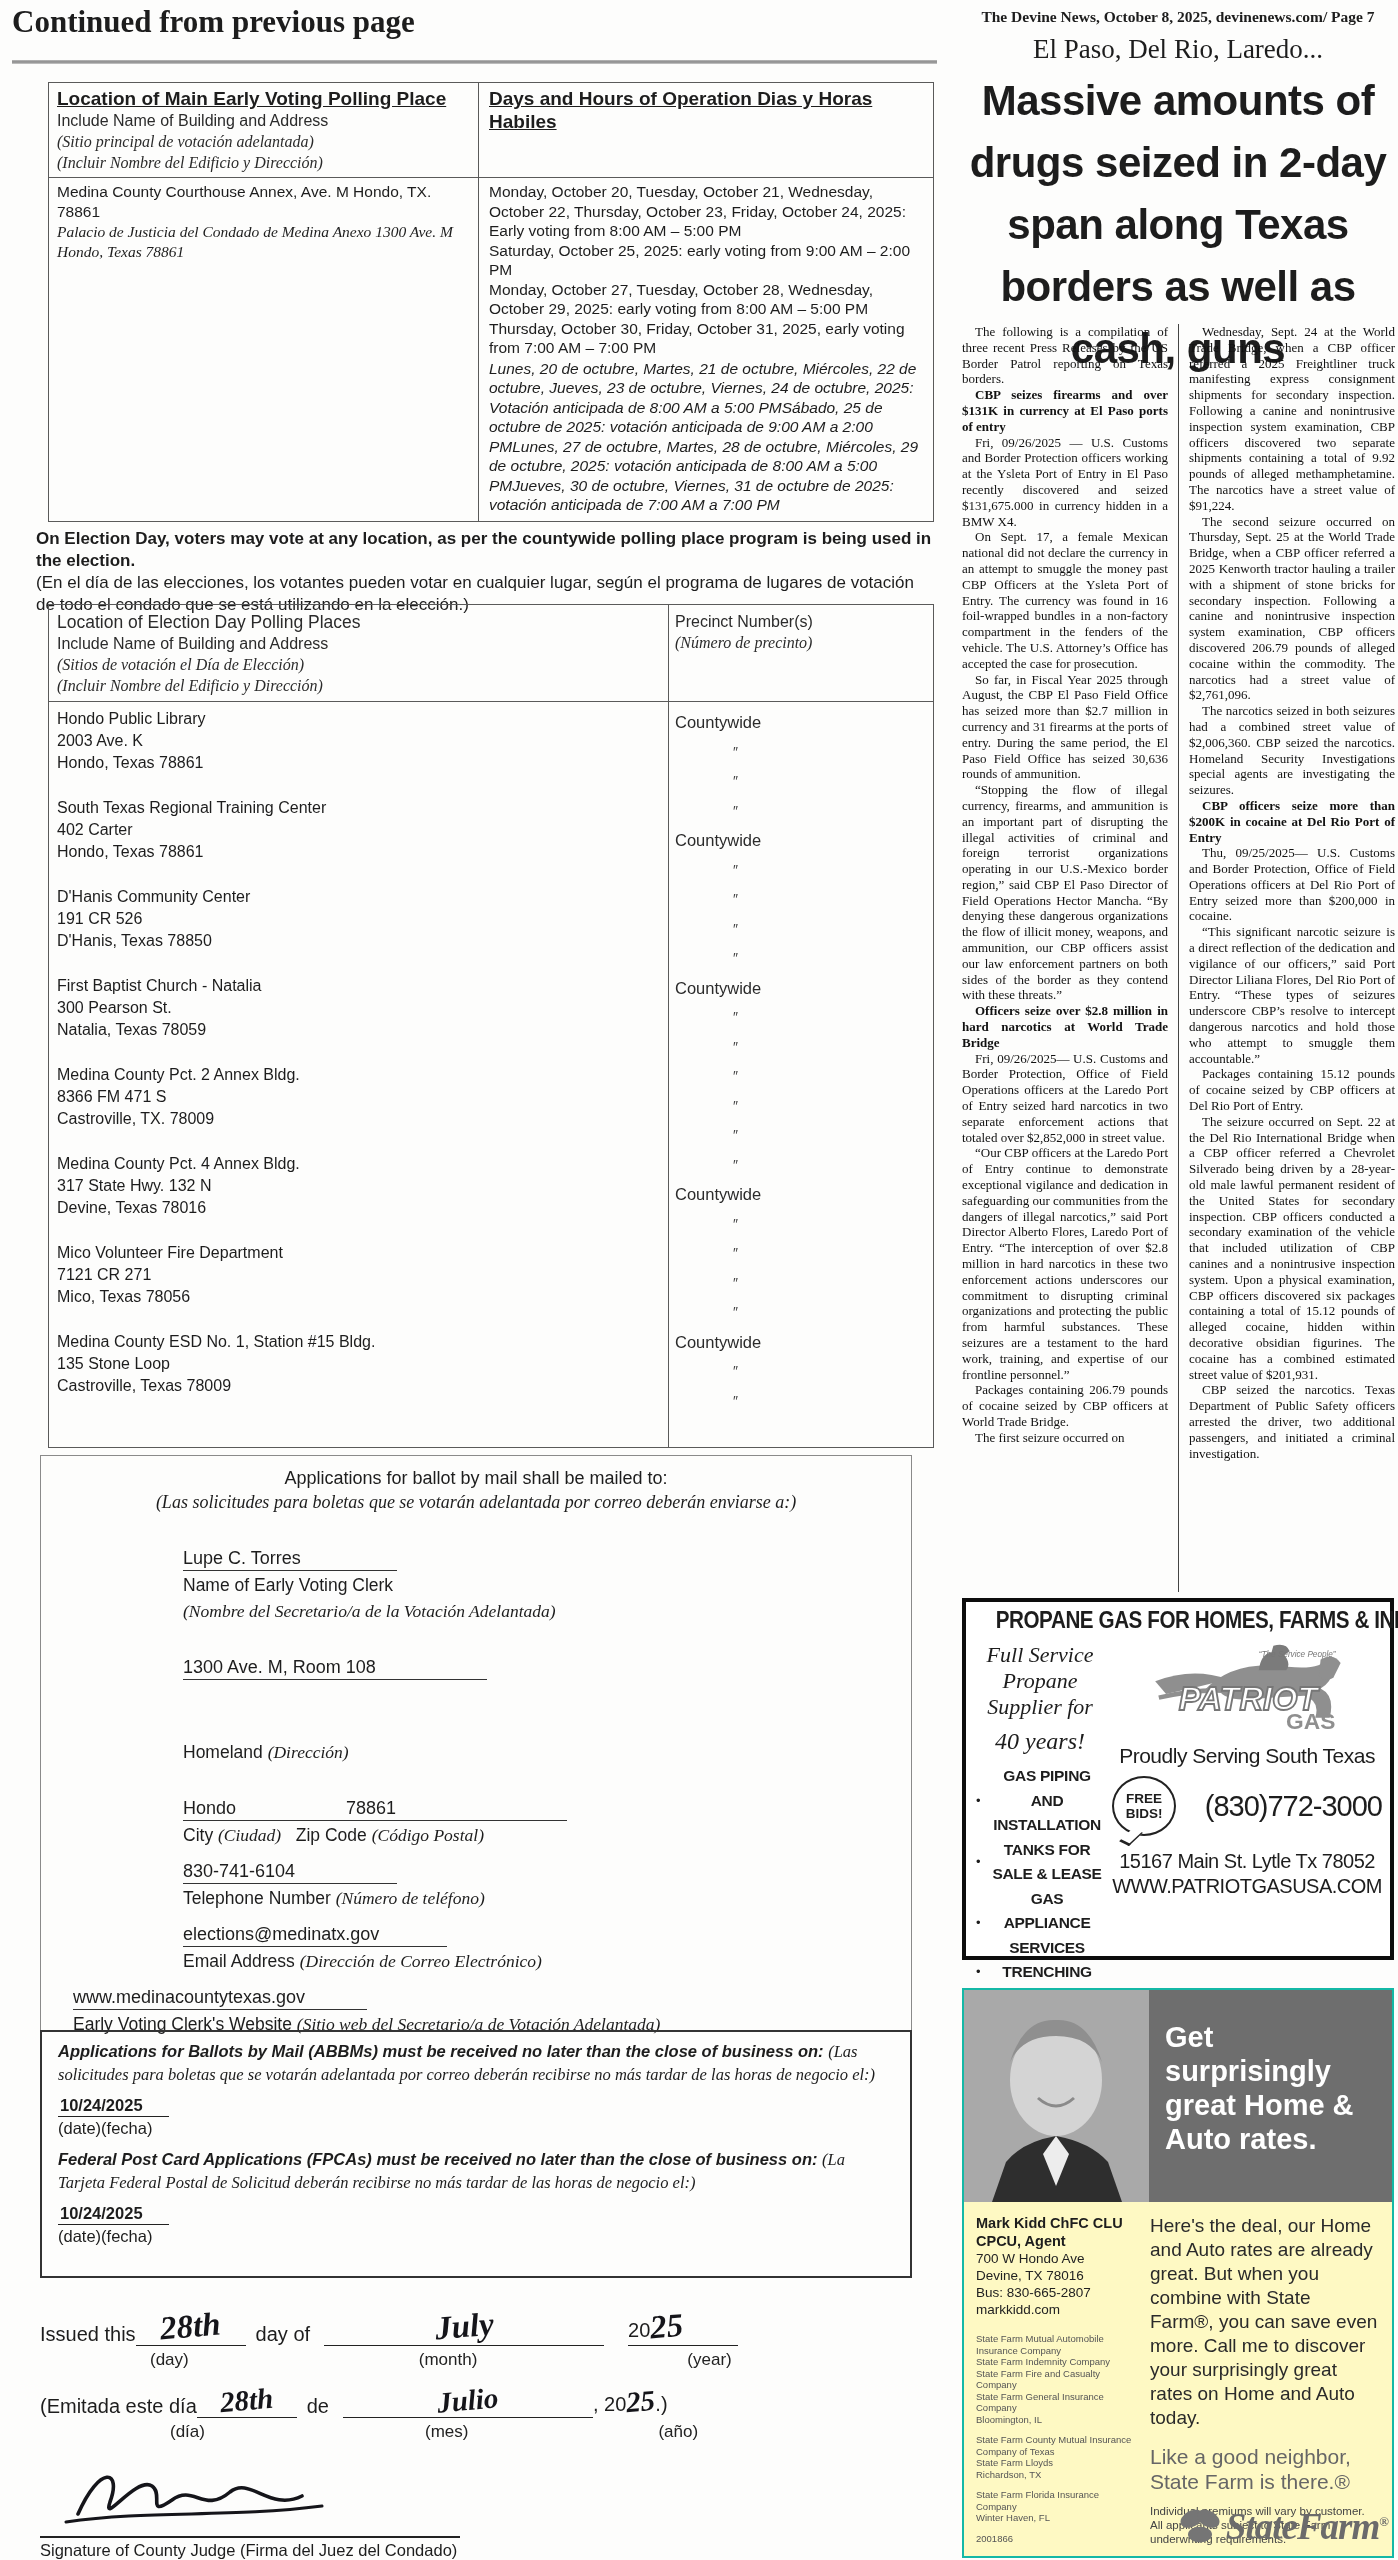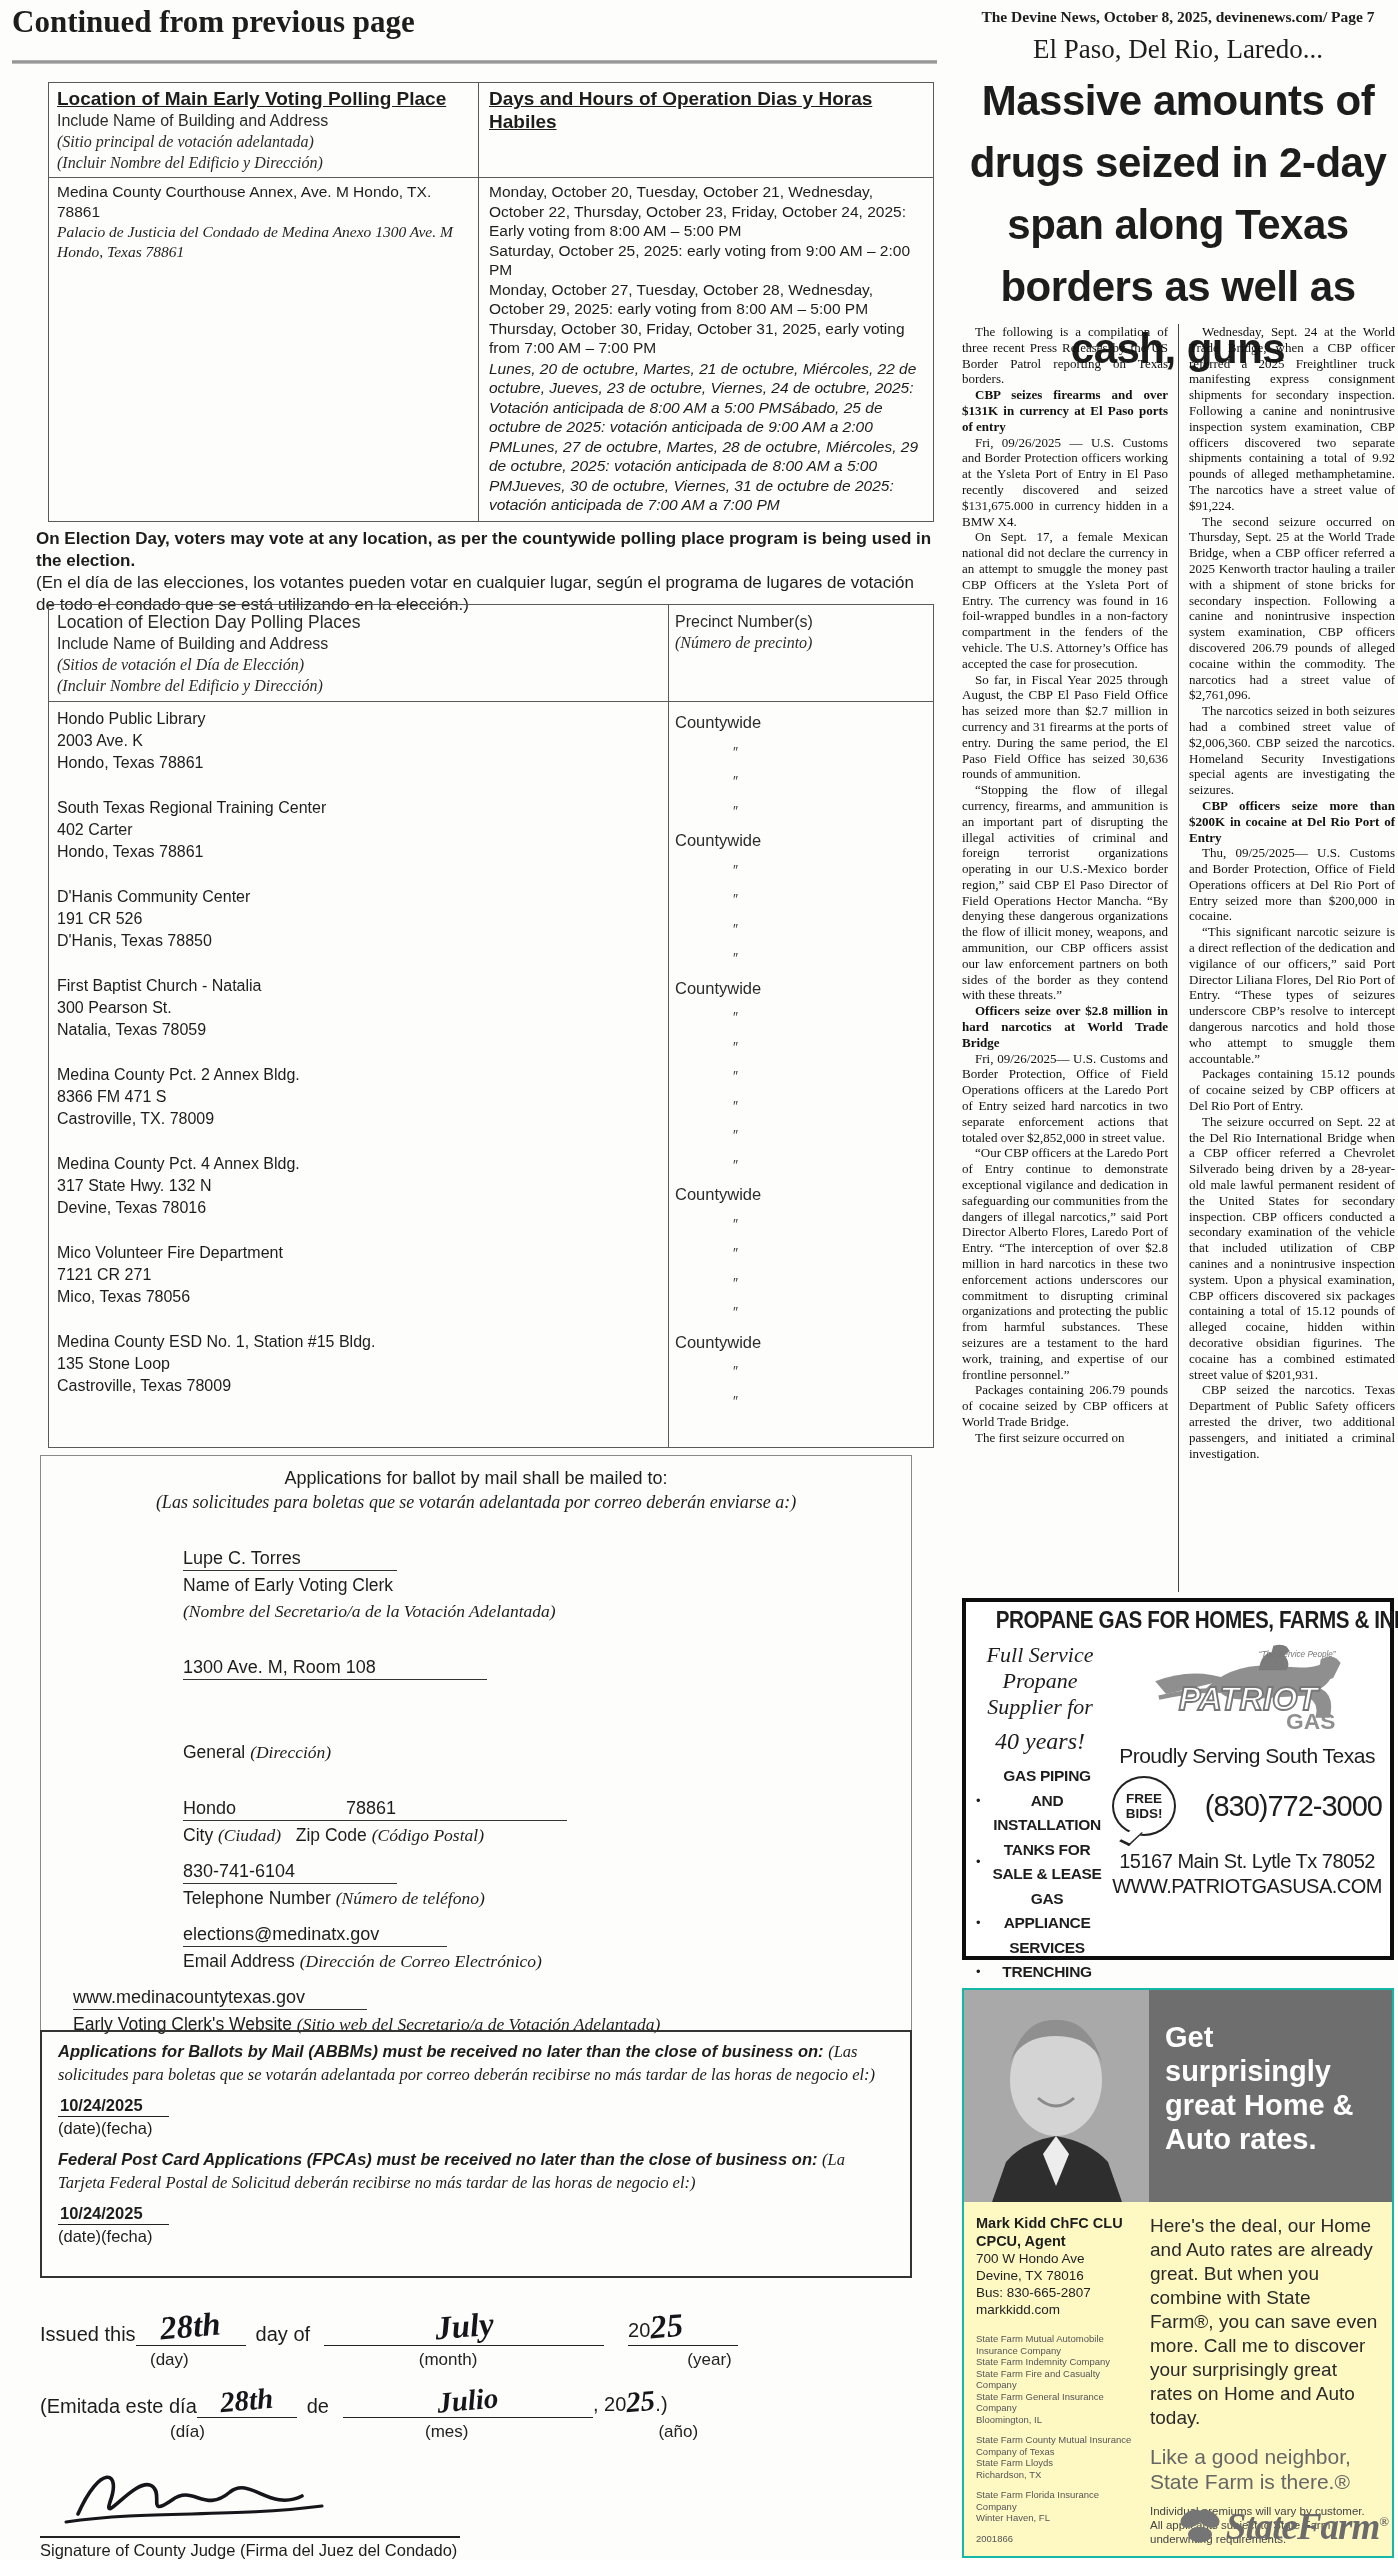--- a/index.html
+++ b/index.html
@@ -262,21 +262,21 @@
     <div class="mail-center">Applications for ballot by mail shall be mailed to:</div>
     <div class="mail-center es">(Las solicitudes para boletas que se votarán adelantada por correo deberán enviarse a:)</div>
     <div class="gap-m"></div>
     <div class="mail-ind">
       <div class="blank">Lupe C. Torres</div>
       <div class="lbl">Name of Early Voting Clerk</div>
       <div class="lbl it">(Nombre del Secretario/a de la Votación Adelantada)</div>
       <div class="gap-m"></div>
       <div class="blank" style="min-width:300px">1300 Ave. M, Room 108</div>
       <div class="gap-l"></div>
-      <div class="lbl"><span>General </span><span class="it">(Dirección)</span></div>
+      <div class="lbl"><span>Homeland </span><span class="it">(Dirección)</span></div>
       <div class="gap-m"></div>
       <div class="blank" style="min-width:380px"><span>Hondo</span><span class="zip-span">78861</span></div>
       <div class="lbl"><span>City </span><span class="it">(Ciudad)</span>&nbsp;&nbsp;&nbsp;<span>Zip Code </span><span class="it">(Código Postal)</span></div>
       <div class="gap-s"></div>
       <div class="blank">830-741-6104</div>
       <div class="lbl"><span>Telephone Number </span><span class="it">(Número de teléfono)</span></div>
       <div class="gap-s"></div>
       <div class="blank" style="min-width:260px">elections@medinatx.gov</div>
       <div class="lbl"><span>Email Address </span><span class="it">(Dirección de Correo Electrónico)</span></div>
     </div>

